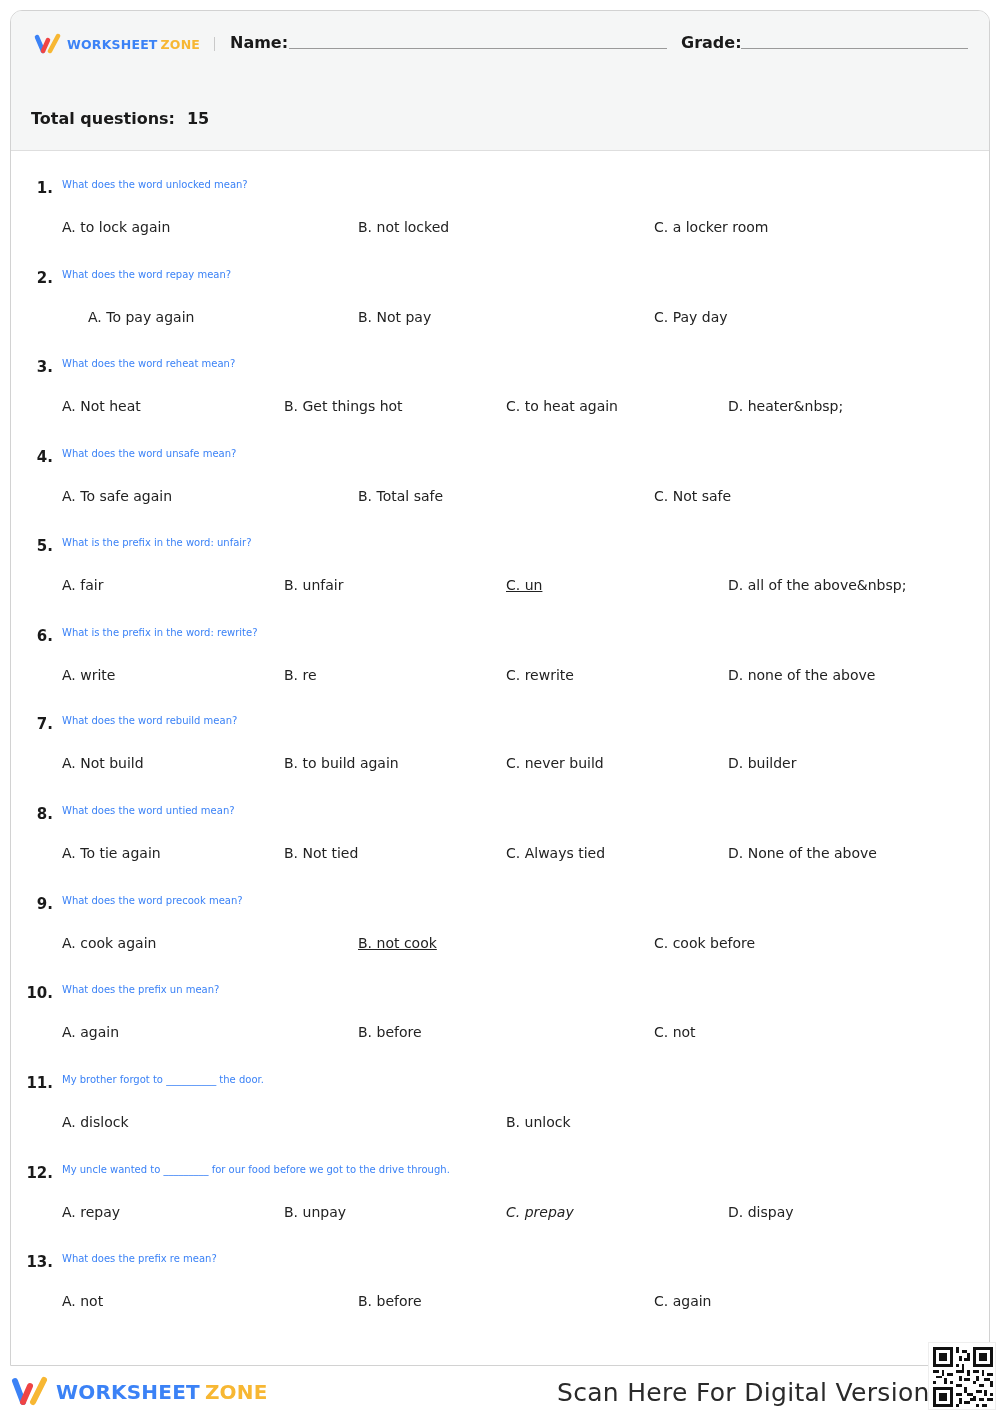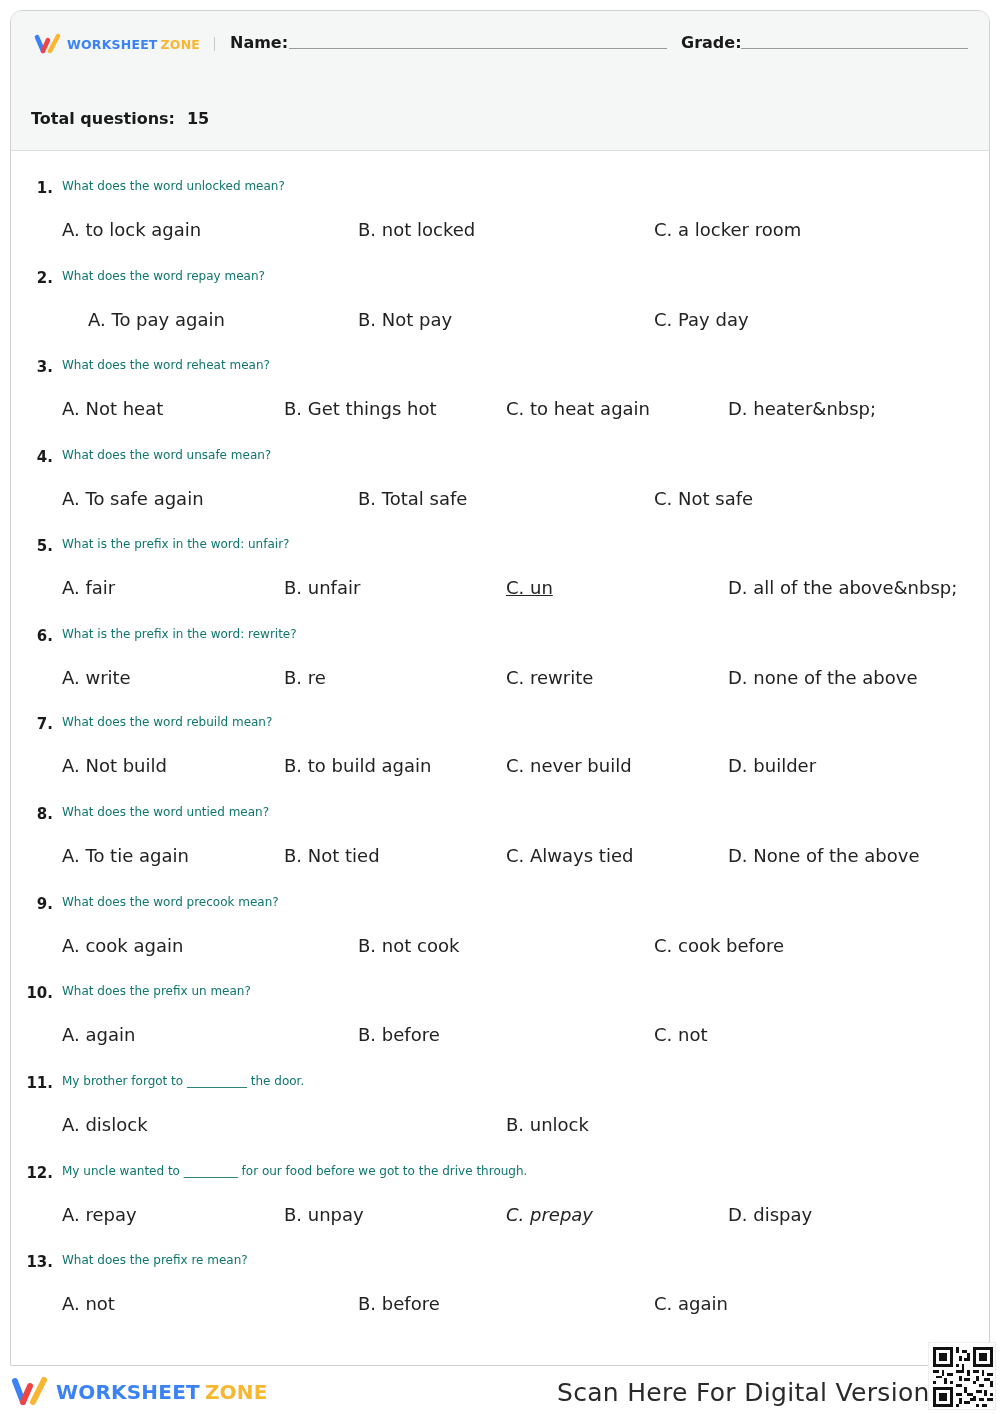--- a/index.html
+++ b/index.html
@@ -92,27 +92,27 @@
       position: absolute;
       right: 938px;
       font-weight: bold;
       font-size: 15px;
       color: #1a1a1a;
       white-space: nowrap;
     }
     .q-text {
       position: absolute;
       left: 51px;
-      font-size: 12px;
-      color: #0f766e;
+      font-size: 10px;
+      color: #3b82f6;
       white-space: nowrap;
     }
     .opt {
       position: absolute;
-      font-size: 18px;
+      font-size: 14px;
       color: #222;
       white-space: nowrap;
     }
 
     .footer-logo {
       position: absolute;
       left: 10px;
       top: 1376px;
       display: flex;
       align-items: center;
@@ -234,21 +234,21 @@
       <span class="opt" style="left:51px; top:40px;">A. To tie again</span>
       <span class="opt" style="left:273px; top:40px;">B. Not tied</span>
       <span class="opt" style="left:495px; top:40px;">C. Always tied</span>
       <span class="opt" style="left:717px; top:40px;">D. None of the above</span>
     </div>
 
     <div class="q" style="top:744px;">
       <span class="q-num">9.</span>
       <span class="q-text">What does the word precook mean?</span>
       <span class="opt" style="left:51px; top:40px;">A. cook again</span>
-      <span class="opt" style="left:347px; top:40px;">B. not cook</span>
+      <span class="opt" style="left:347px; top:40px;text-decoration:underline;">B. not cook</span>
       <span class="opt" style="left:643px; top:40px;">C. cook before</span>
     </div>
 
     <div class="q" style="top:833px;">
       <span class="q-num">10.</span>
       <span class="q-text">What does the prefix un mean?</span>
       <span class="opt" style="left:51px; top:40px;">A. again</span>
       <span class="opt" style="left:347px; top:40px;">B. before</span>
       <span class="opt" style="left:643px; top:40px;">C. not</span>
     </div>

